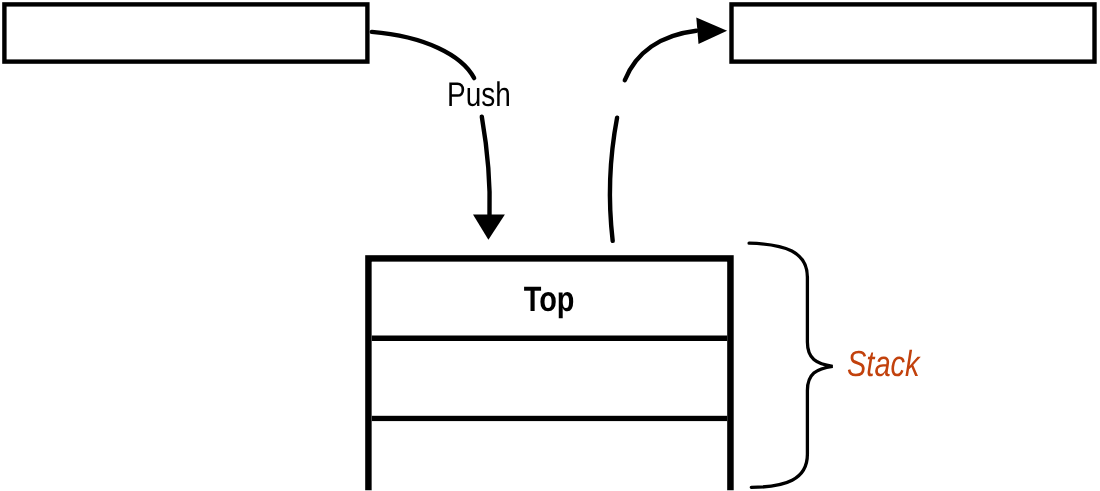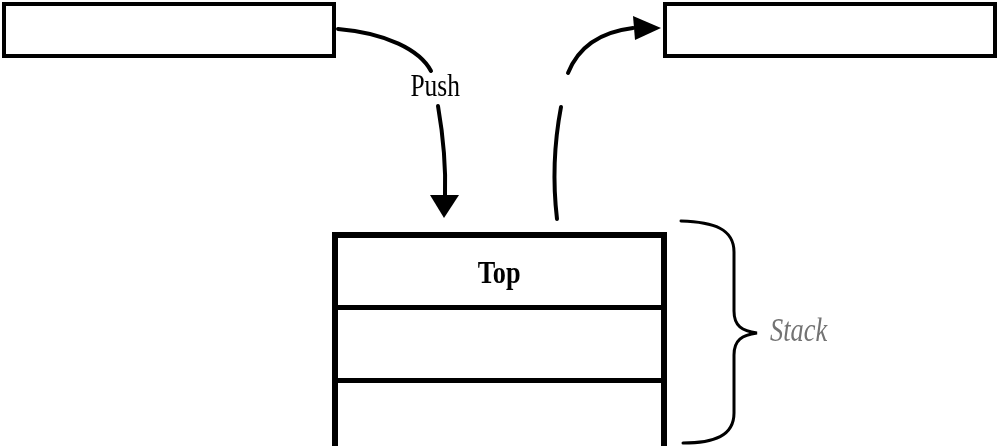--- a/index.html
+++ b/index.html
@@ -7,21 +7,20 @@
     padding: 0;
     background: #ffffff;
     font-family: "Liberation Sans", sans-serif;
   }
   .canvas {
     position: relative;
     width: 1000px;
     height: 446px;
     background: #ffffff;
     overflow: hidden;
-    font-family: Liberation Serif, serif;
   }
   .data-box {
     position: absolute;
     top: 2px;
     width: 334px;
     height: 56px;
     border: 4px solid #000;
     box-sizing: border-box;
     background: #fff;
   }
@@ -87,21 +86,21 @@
     white-space: nowrap;
   }
 
   .brace-label {
     position: absolute;
     left: 770px;
     top: 332px;
     transform: translateY(-54%);
     font-size: 33px;
     font-style: italic;
-    color: #737373;
+    color: #c2410c;
     line-height: 1;
     white-space: nowrap;
   }
   .brace-label .cond {
     display: inline-block;
     transform: scaleX(0.80);
     transform-origin: left center;
   }
 </style>
 </head>

